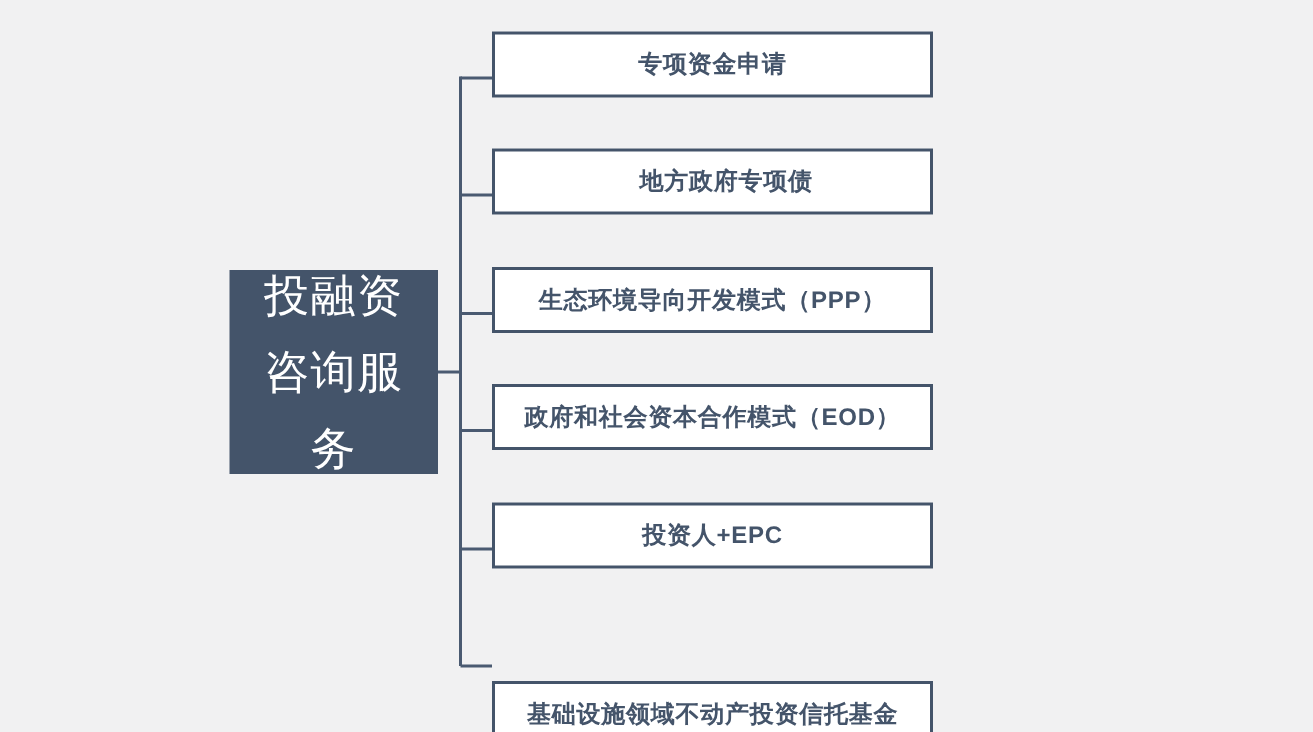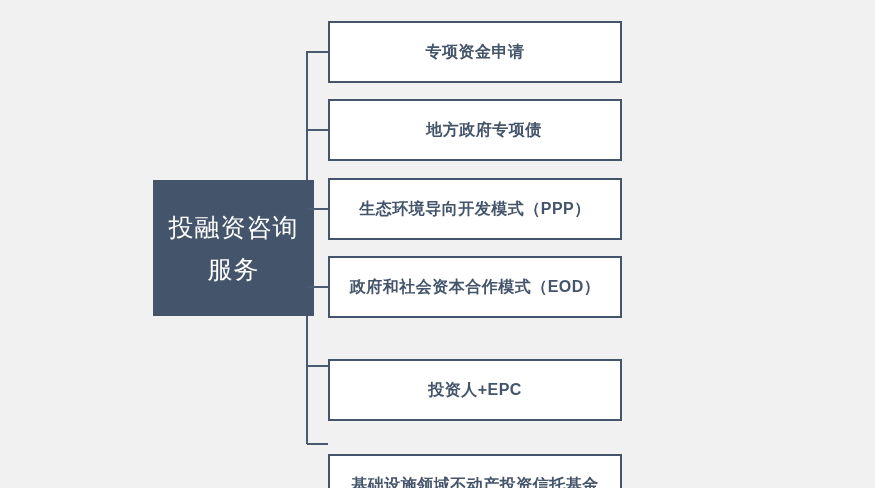--- a/index.html
+++ b/index.html
@@ -13,39 +13,39 @@
     position: relative;
     width: 875px;
     height: 488px;
     background: #F1F1F2;
     overflow: hidden;
   }
   .root-node {
     position: absolute;
     left: 153px;
     top: 180px;
-    width: 161px;
+    width: 139px;
     height: 136px;
     background: #44546A;
     color: #FFFFFF;
     display: flex;
     align-items: center;
     justify-content: center;
     text-align: center;
-    font-size: 25px;
+    font-size: 30px;
     line-height: 1.7;
     letter-spacing: 1px;
     box-sizing: border-box;
     padding: 0 8px;
   }
   .child-box {
     position: absolute;
     left: 328px;
     width: 294px;
-    height: 62px;
+    height: 44px;
     background: #FFFFFF;
     border: 2.5px solid #44546A;
     box-sizing: border-box;
     display: flex;
     align-items: center;
     justify-content: center;
     text-align: center;
     color: #44546A;
     font-size: 16px;
     font-weight: 700;
@@ -97,21 +97,21 @@
       </div>
       <div class="connector branch" style="top: 208px;"></div>
       <div class="child-box" style="top: 178px;">
         <span>生态环境导向开发模式（PPP）</span>
       </div>
       <div class="connector branch" style="top: 286px;"></div>
       <div class="child-box" style="top: 256px;">
         <span>政府和社会资本合作模式（EOD）</span>
       </div>
       <div class="connector branch" style="top: 365px;"></div>
-      <div class="child-box" style="top: 335px; margin-top: 24px;">
+      <div class="child-box" style="top: 335px;">
         <span>投资人+EPC</span>
       </div>
       <div class="connector branch" style="top: 443px;"></div>
       <div class="child-box" style="top: 413px; margin-top: 41px;">
         <span>基础设施领域不动产投资信托基金</span>
       </div>
     </div>
 
 </div>
 

